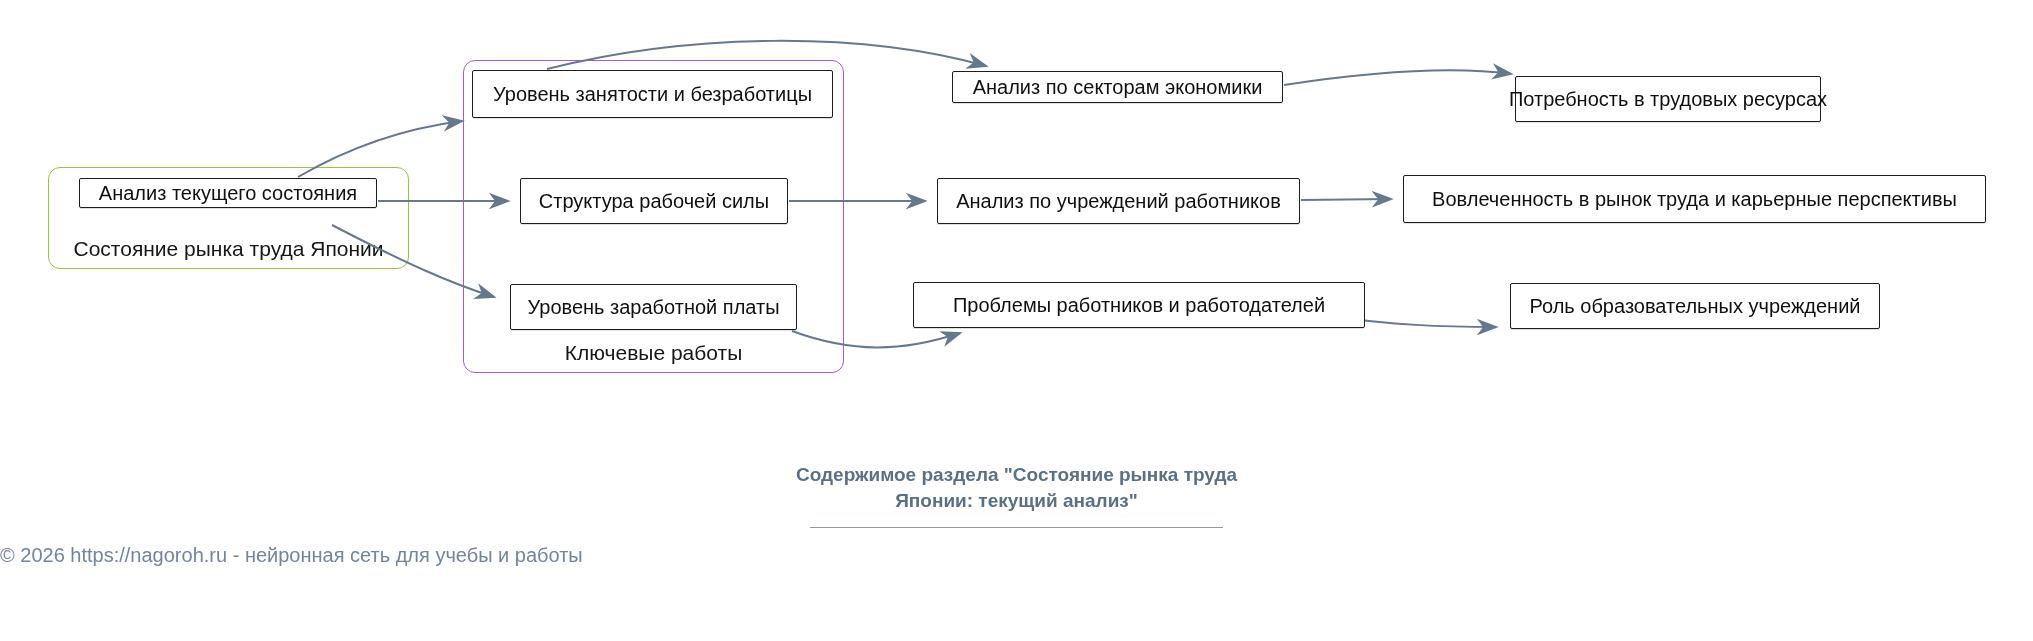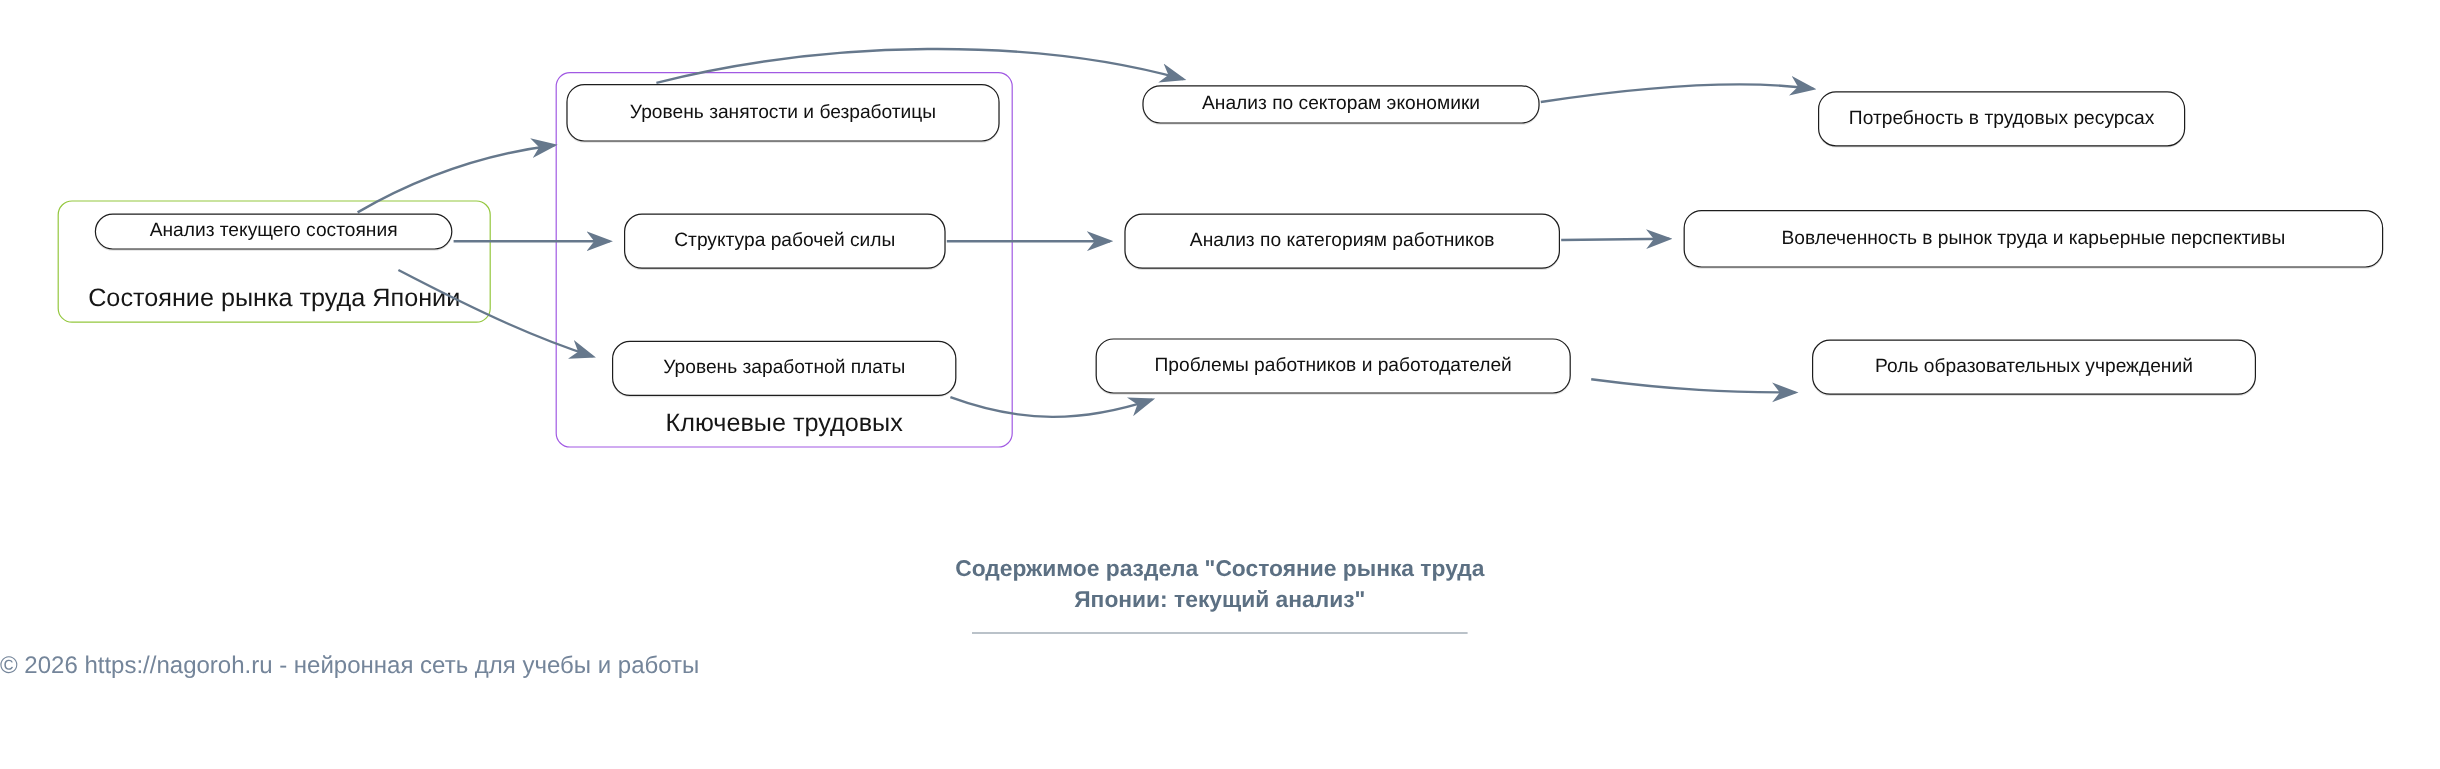--- a/index.html
+++ b/index.html
@@ -11,23 +11,23 @@
   .cluster{
     position:absolute;z-index:1;border-radius:12px;background:transparent;box-sizing:border-box;
   }
   .cluster-green{border:1.6px solid #94C73E;}
   .cluster-purple{border:1.6px solid #A159E3;}
   .cluster-label{
     position:absolute;bottom:7px;left:0;width:100%;text-align:center;
     font-size:21px;color:#161616;white-space:nowrap;
   }
   .node{
-    position:absolute;z-index:3;background:#ffffff;border:1.8px solid #1d1d1d;border-radius:15px;
+    position:absolute;z-index:3;background:#ffffff;border:1.8px solid #1d1d1d;border-radius:2px;
     display:flex;align-items:center;justify-content:center;
-    font-size:16px;color:#101010;white-space:nowrap;box-sizing:border-box;
+    font-size:20px;color:#101010;white-space:nowrap;box-sizing:border-box;
     box-shadow:0 1px 0 rgba(0,0,0,0.12);
   }
   .footer-title{
     position:absolute;top:462px;left:0;width:100%;text-align:center;z-index:1;
     font-size:19px;font-weight:bold;line-height:1.35;color:#5C7083;
   }
   .footer-line{
     position:absolute;top:527px;left:810px;width:413px;height:0;
     border-top:1.5px solid #8E9AA6;z-index:1;
   }
@@ -39,21 +39,21 @@
 </head>
 <body>
 
 <div class="canvas">
 
   <div class="cluster cluster-green" style="left:48px;top:167px;width:361px;height:102px;">
     <div class="cluster-label">Состояние рынка труда Японии</div>
   </div>
 
   <div class="cluster cluster-purple" style="left:463px;top:60px;width:381px;height:313px;">
-    <div class="cluster-label">Ключевые трудовых</div>
+    <div class="cluster-label">Ключевые работы</div>
   </div>
 
   <svg class="edges" width="2033" height="641" viewBox="0 0 2033 641">
     <defs>
       <marker id="arrow" viewBox="0 0 12 9" refX="10.5" refY="4.5" markerWidth="11" markerHeight="8.5" orient="auto">
         <path d="M0,0 L12,4.5 L0,9 L3.5,4.5 z" fill="#66788C"></path>
       </marker>
     </defs>
     <g fill="none" stroke="#66788C" stroke-width="2">
       <path d="M 298 177 C 360 141, 415 127, 462 121" marker-end="url(#arrow)"></path>
@@ -71,23 +71,23 @@
   <div class="node" style="left:79px;top:178px;width:298px;height:30px;">Анализ текущего состояния</div>
 
   <div class="node" style="left:472px;top:70px;width:361px;height:48px;">Уровень занятости и безработицы</div>
 
   <div class="node" style="left:520px;top:178px;width:268px;height:46px;">Структура рабочей силы</div>
 
   <div class="node" style="left:510px;top:284px;width:287px;height:46px;">Уровень заработной платы</div>
 
   <div class="node" style="left:952px;top:71px;width:331px;height:32px;">Анализ по секторам экономики</div>
 
-  <div class="node" style="left:937px;top:178px;width:363px;height:46px;">Анализ по категориям работников</div>
+  <div class="node" style="left:937px;top:178px;width:363px;height:46px;">Анализ по учреждений работников</div>
 
-  <div class="node" style="left:913px;top:282px;width:396px;height:46px;">Проблемы работников и работодателей</div>
+  <div class="node" style="left:913px;top:282px;width:452px;height:46px;">Проблемы работников и работодателей</div>
 
   <div class="node" style="left:1515px;top:76px;width:306px;height:46px;">Потребность в трудовых ресурсах</div>
 
   <div class="node" style="left:1403px;top:175px;width:583px;height:48px;">Вовлеченность в рынок труда и карьерные перспективы</div>
 
   <div class="node" style="left:1510px;top:283px;width:370px;height:46px;">Роль образовательных учреждений</div>
 
   <div class="footer-title">
     <span>Содержимое раздела "Состояние рынка труда</span><br>
     <span>Японии: текущий анализ"</span>

